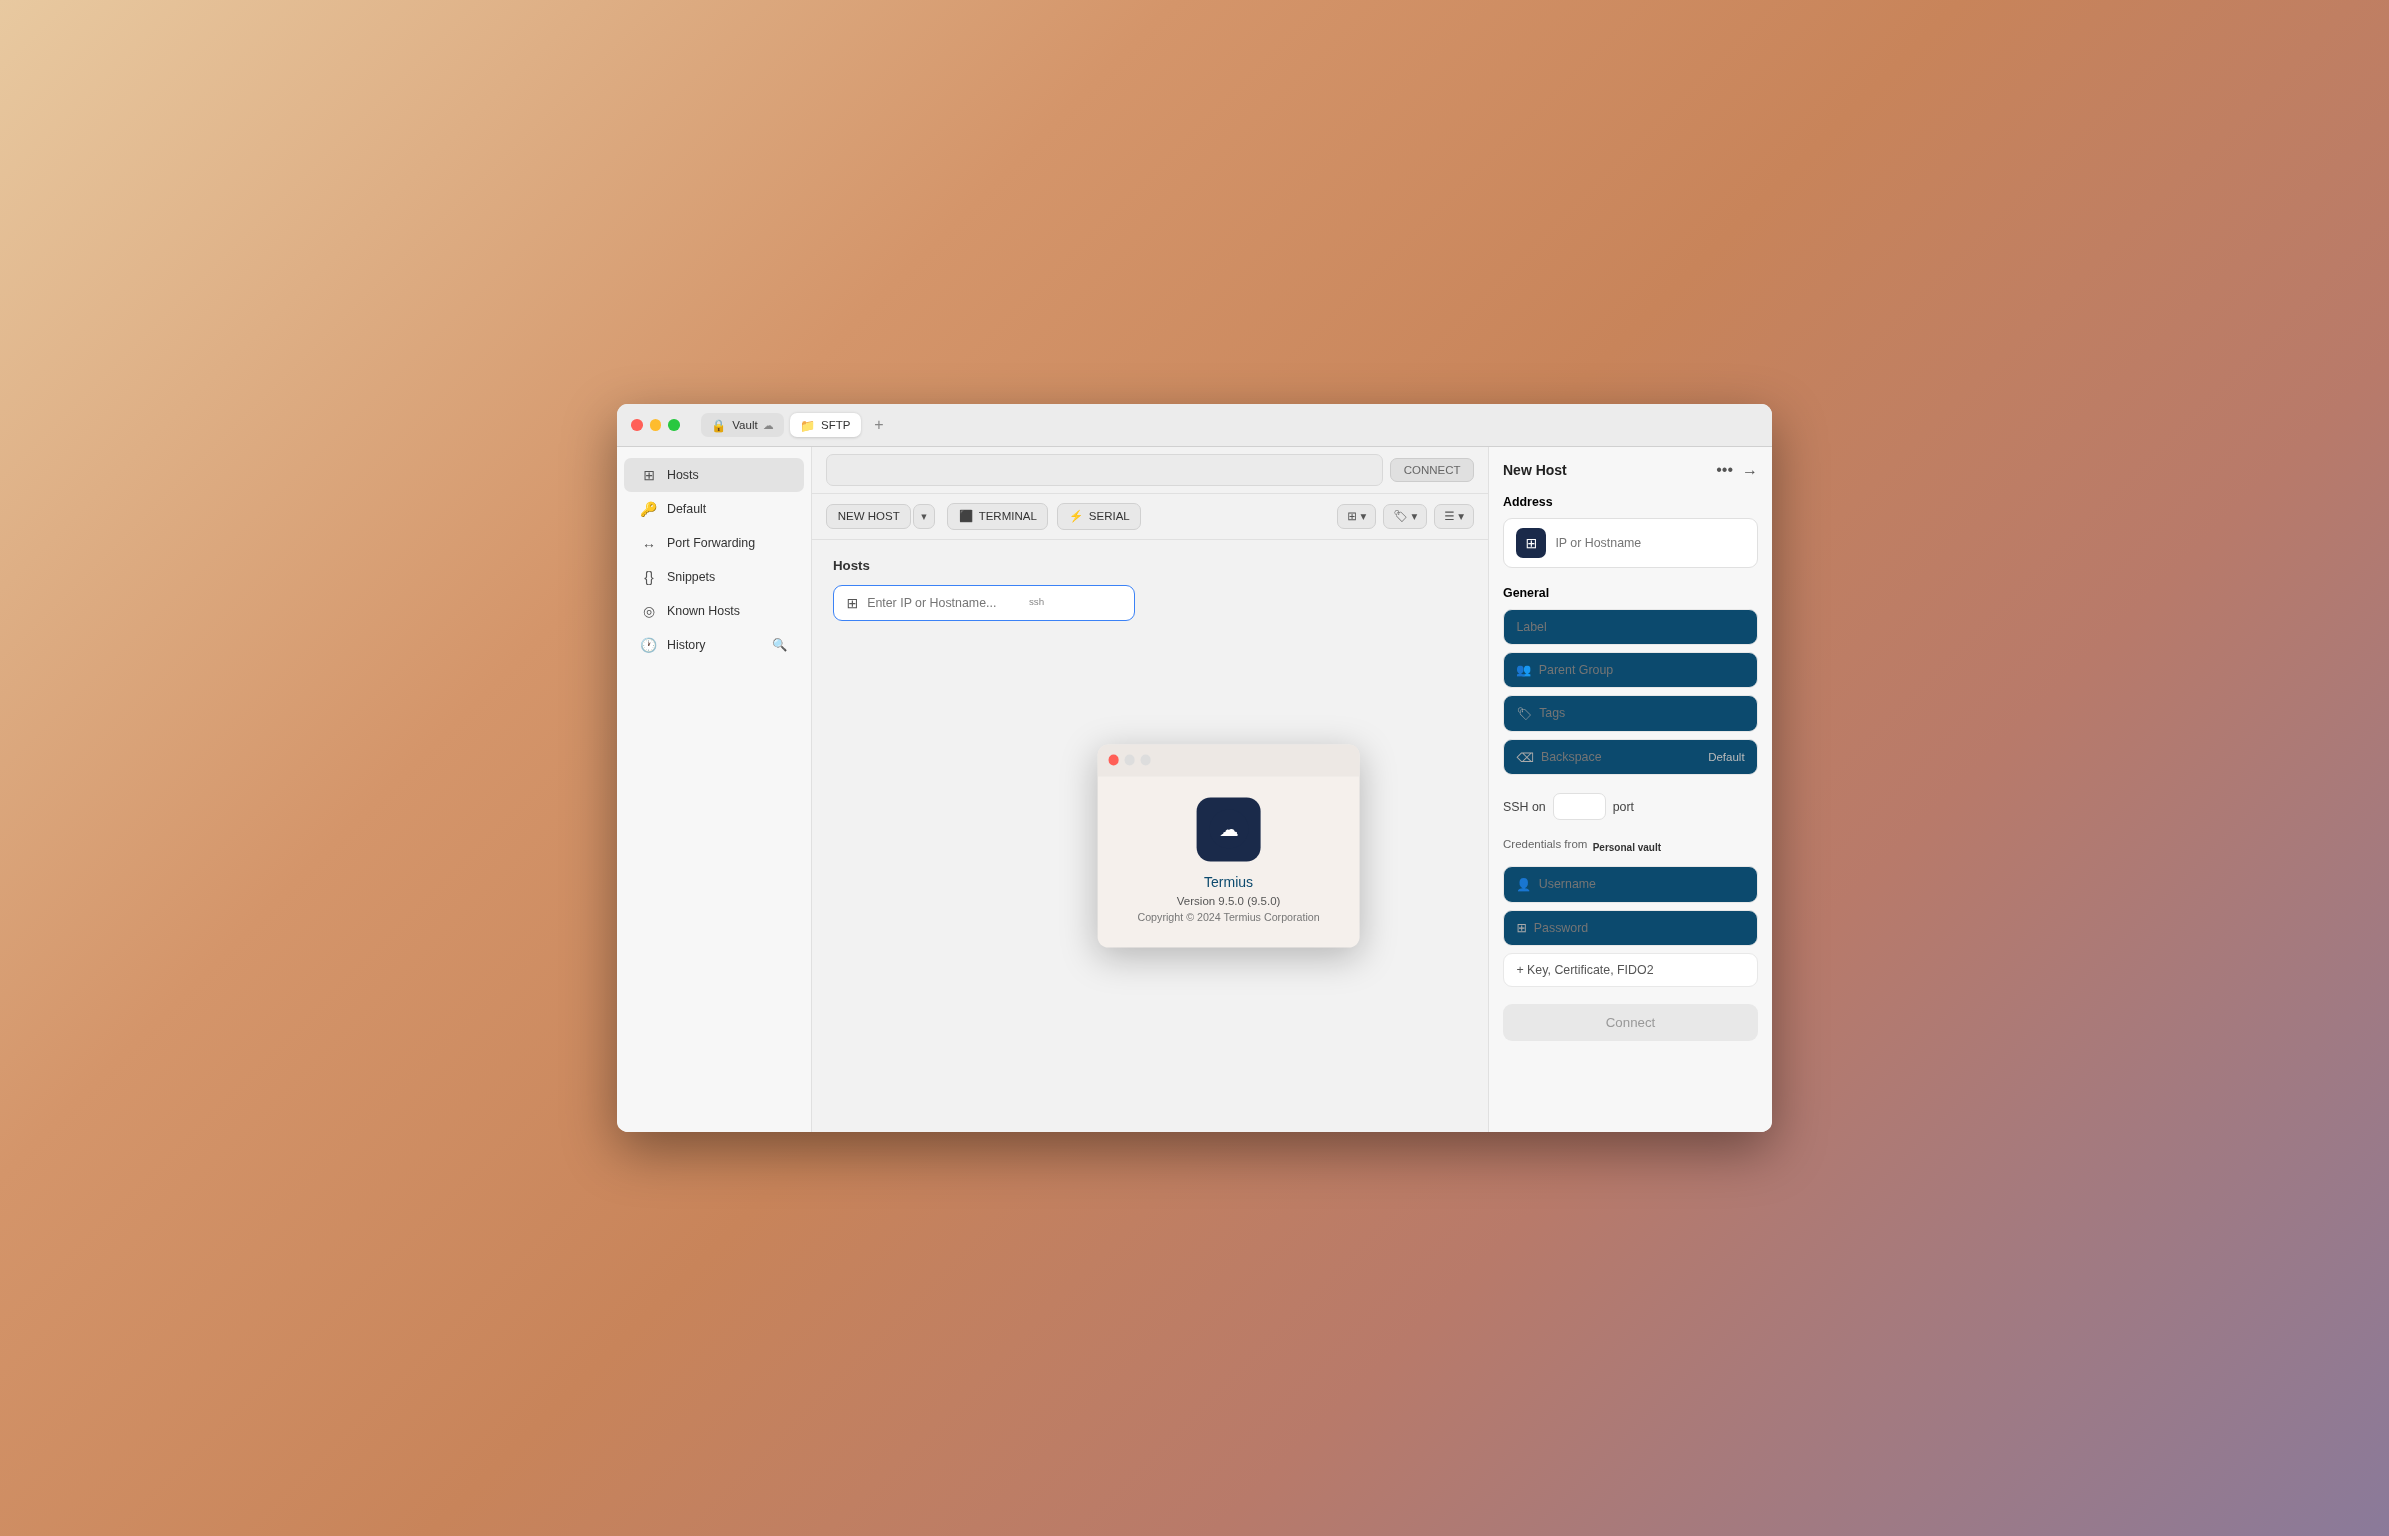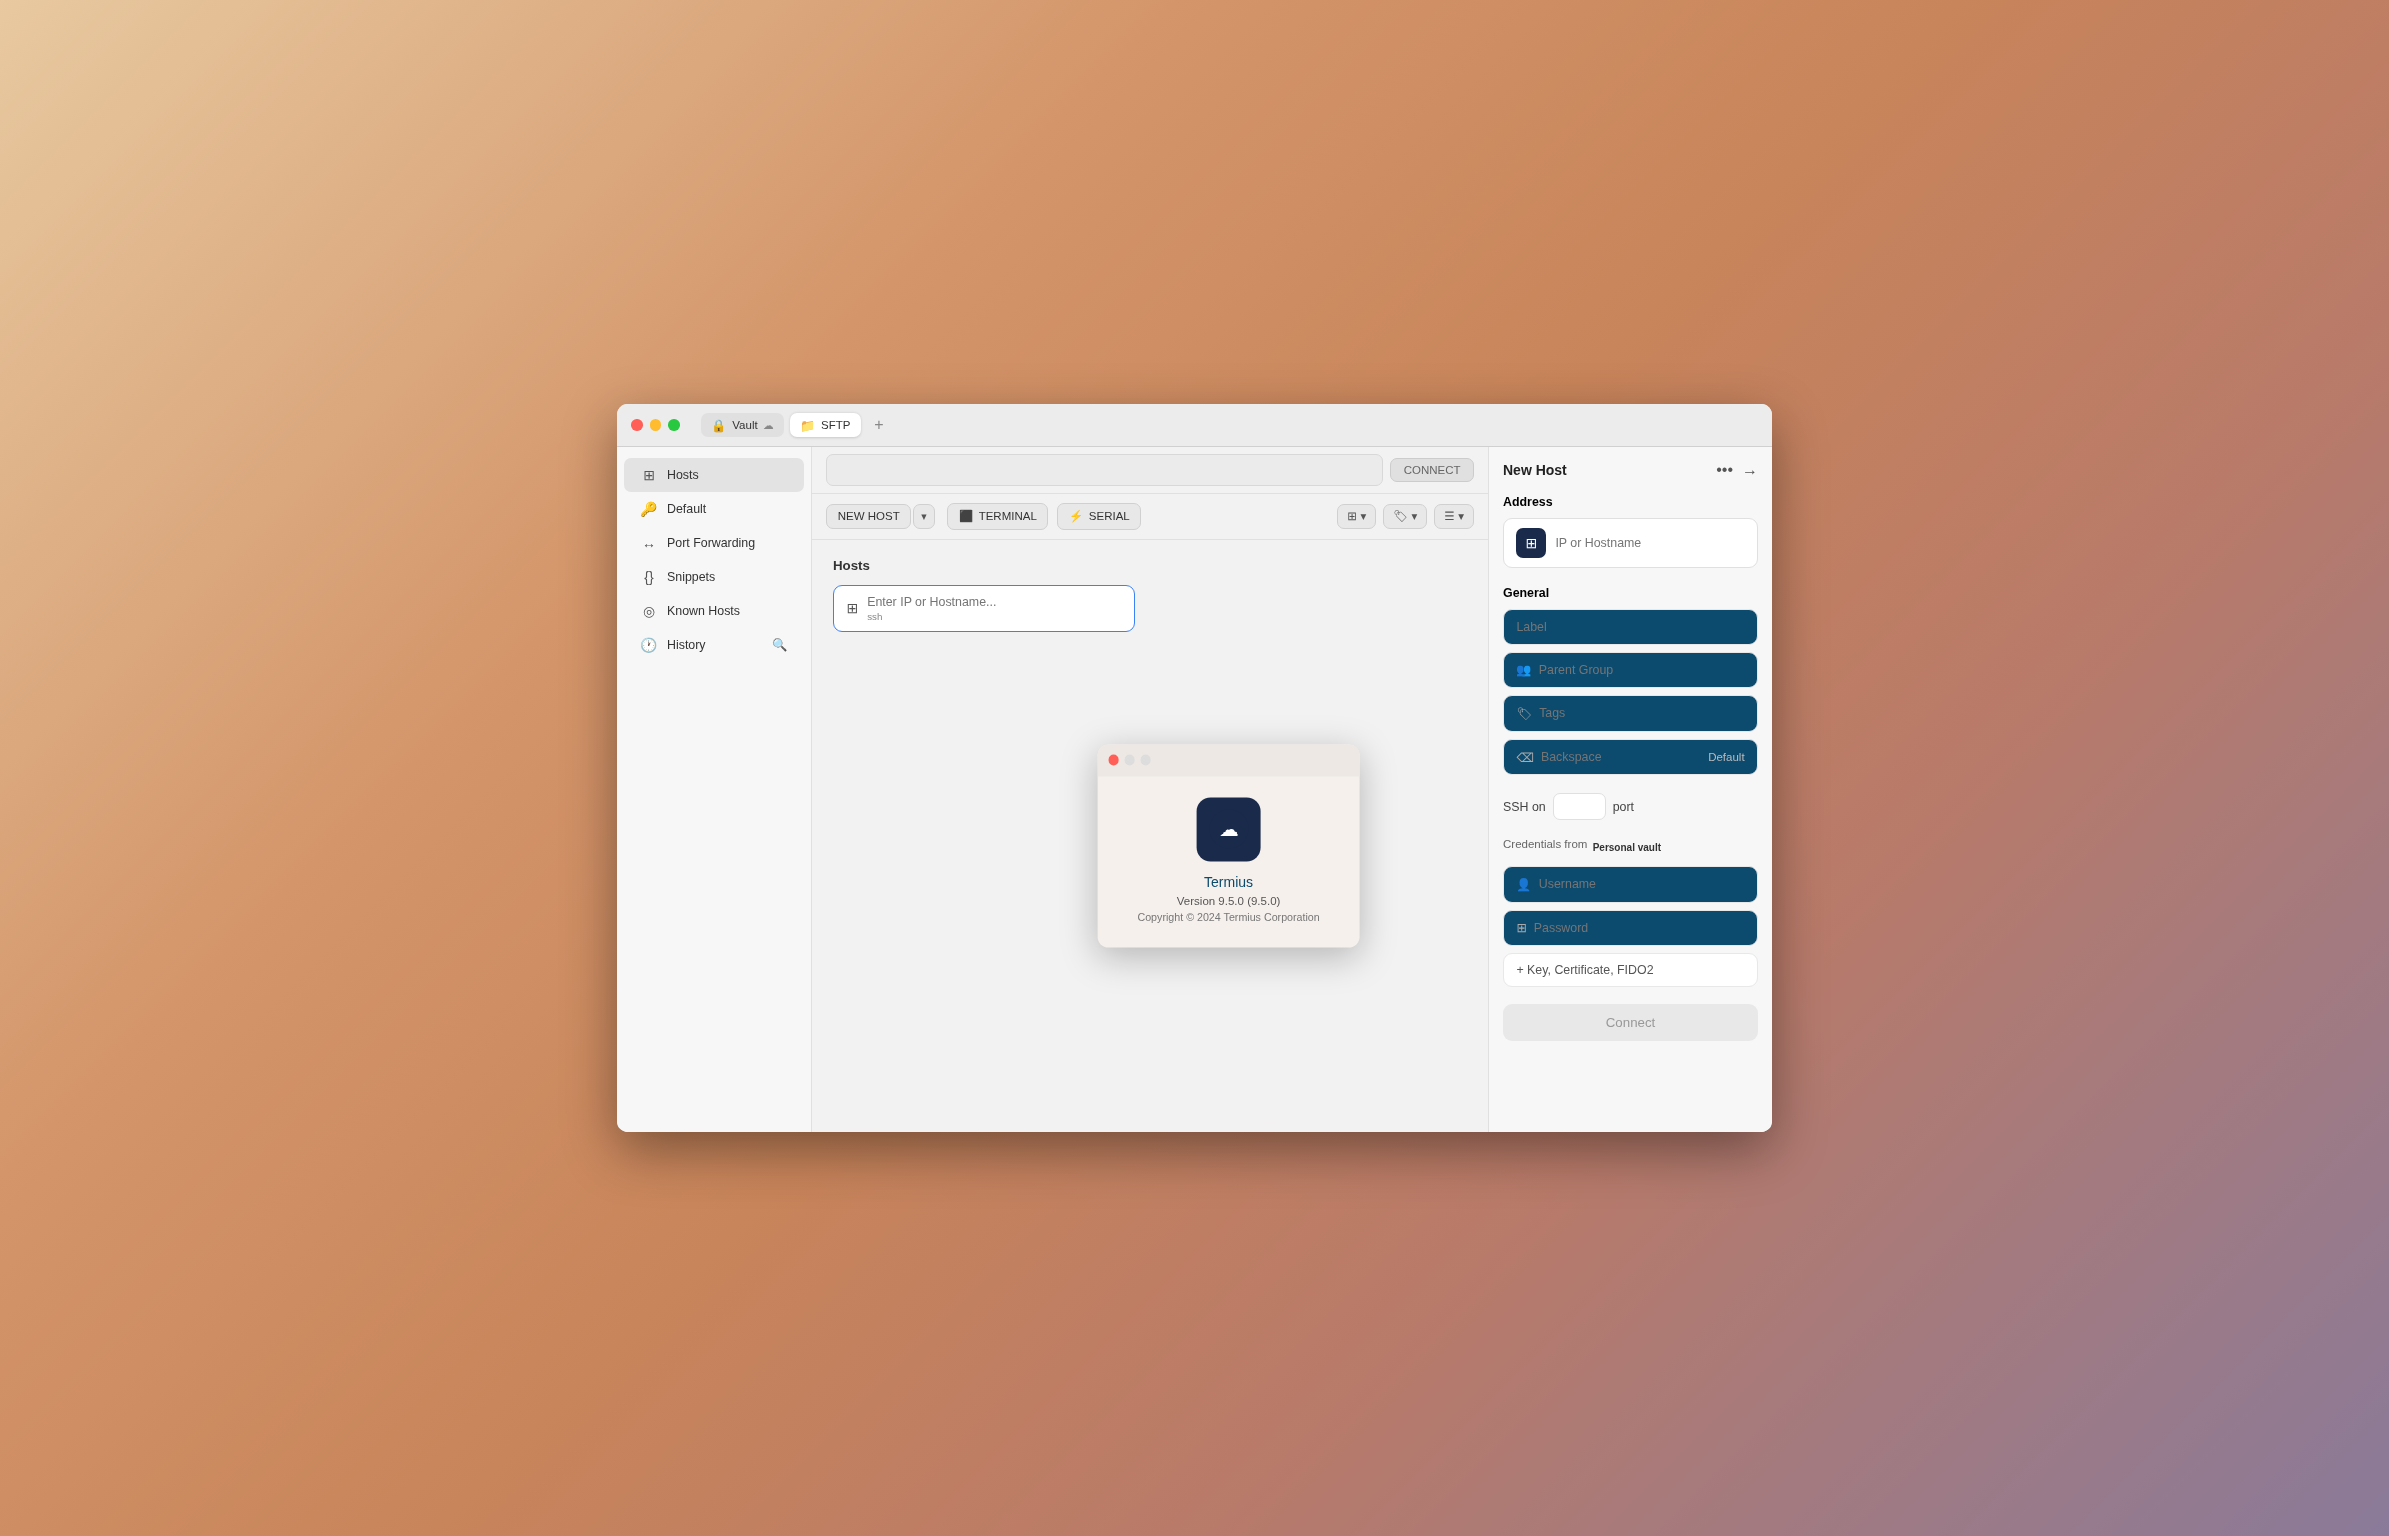--- a/index.html
+++ b/index.html
@@ -451,21 +451,21 @@
             <span>☰</span>
             <span>▾</span>
           </div>
         </div>
       </div>
 
       <div class="content-area">
         <div class="section-title">Hosts</div>
         <div class="host-search-bar">
           <span class="host-search-icon">⊞</span>
-          <div style="display:flex;flex-direction:column;gap:1.8px;">
+          <div style="display:flex;gap:1.8px;">
             <input class="host-search-input" type="text" placeholder="Enter IP or Hostname..." style="">
             <span class="host-search-sub">ssh</span>
           </div>
         </div>
 
         <div class="about-dialog">
           <div class="about-titlebar">
             <div class="about-tl about-tl-red"></div>
             <div class="about-tl about-tl-gray"></div>
             <div class="about-tl about-tl-gray"></div>

